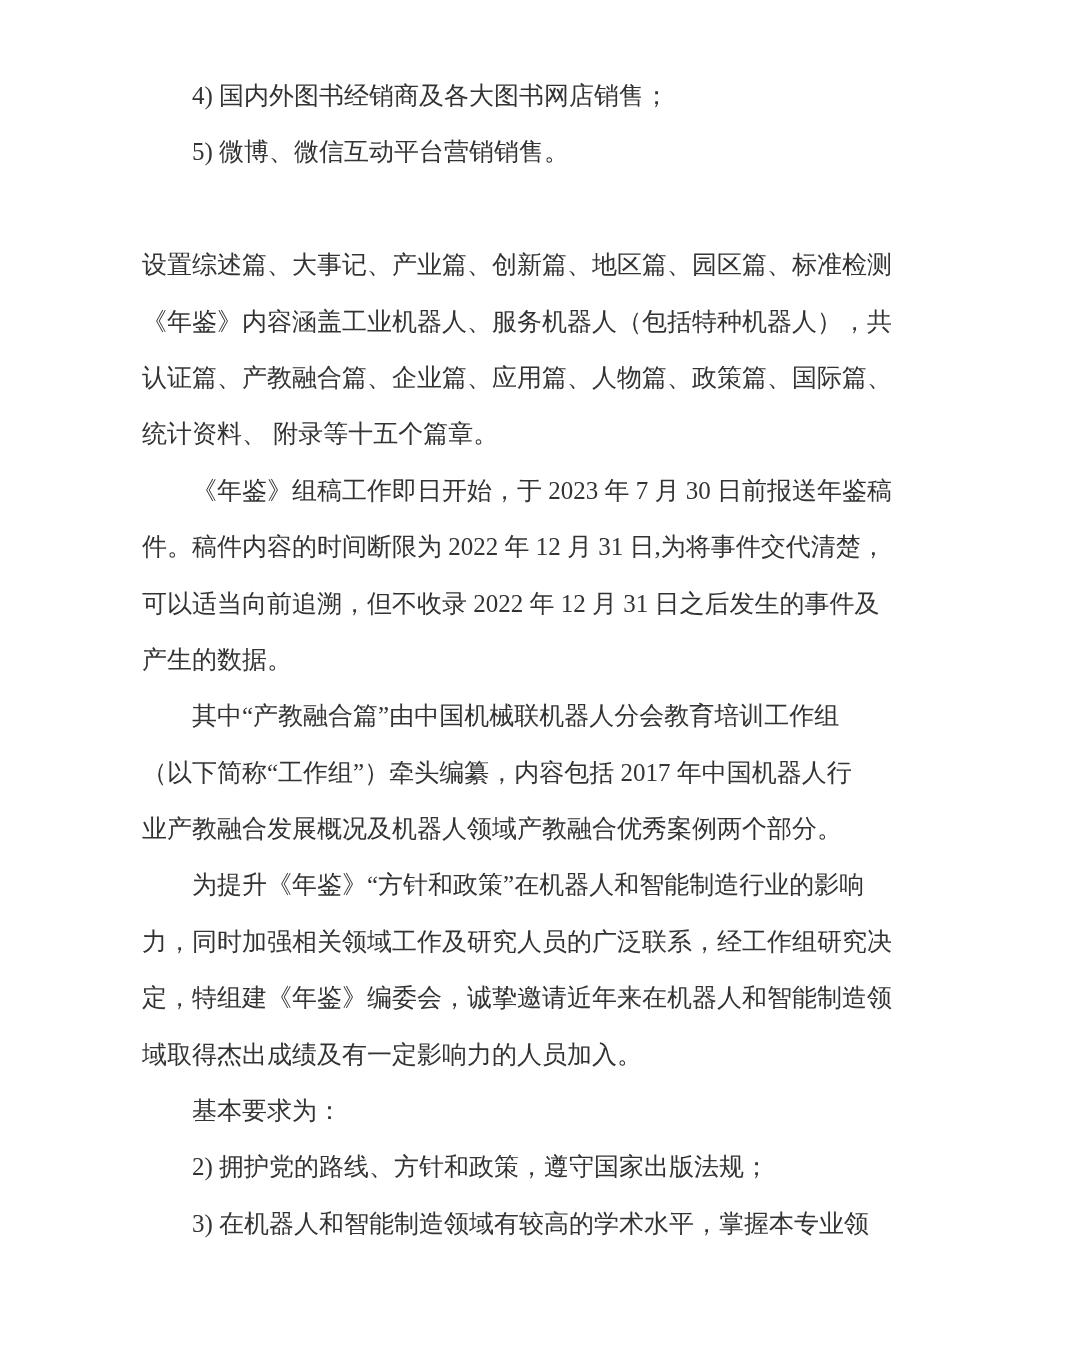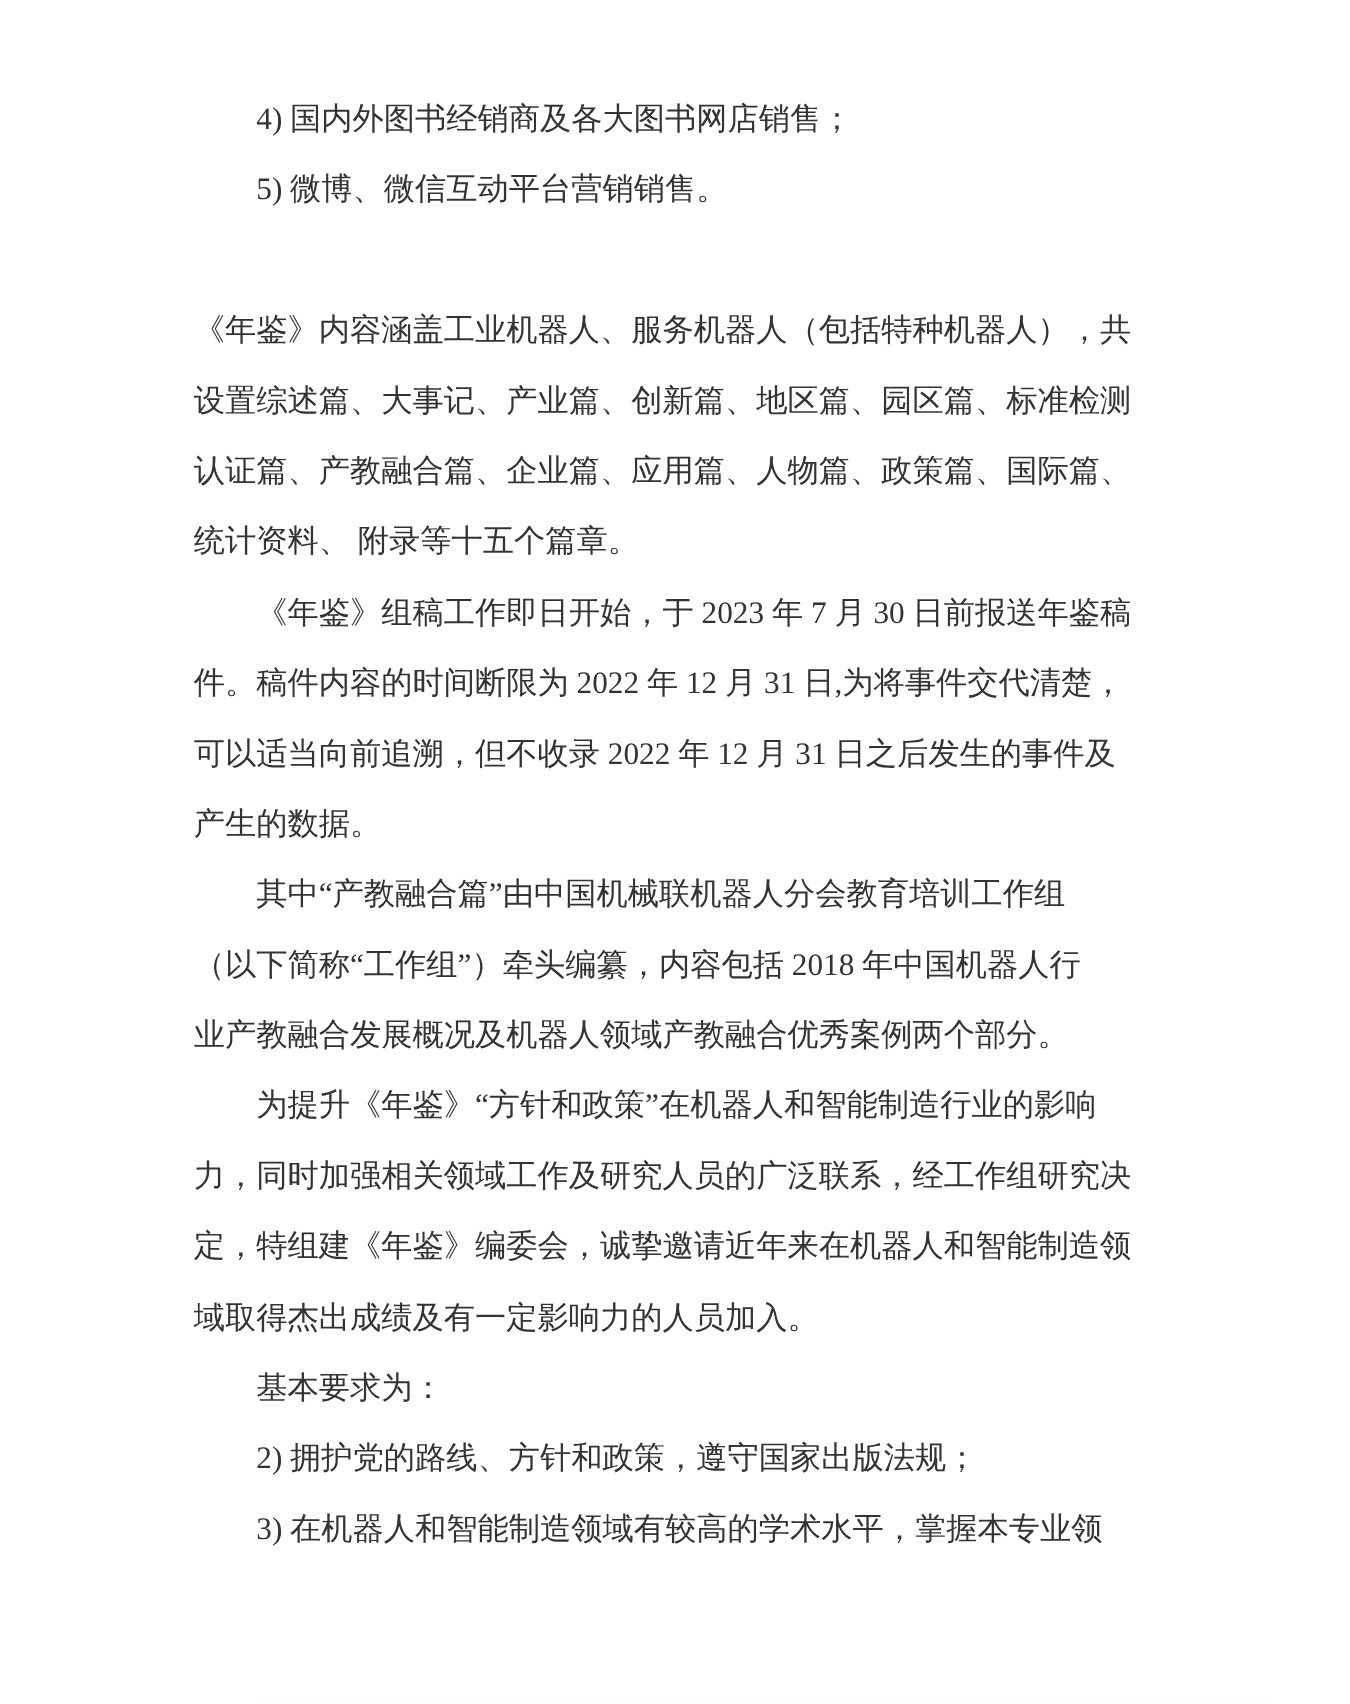--- a/index.html
+++ b/index.html
@@ -13,21 +13,21 @@
     height: 1363px;
     margin: 0 auto;
     background: #ffffff;
     overflow: hidden;
     font-family: "Liberation Serif", "DejaVu Serif", serif;
     color: #333333;
   }
   .content {
     position: absolute;
     top: 68px;
-    left: 155px;
+    left: 142px;
     width: 760px;
     font-size: 25px;
     line-height: 56.4px;
     letter-spacing: 0px;
   }
   .ln {
     height: 56.4px;
     white-space: nowrap;
   }
   .ln.indent {
@@ -38,30 +38,30 @@
   }
 </style>
 </head>
 <body>
 
 <div class="page">
   <div class="content">
     <div class="ln indent">4) 国内外图书经销商及各大图书网店销售；</div>
     <div class="ln indent">5) 微博、微信互动平台营销销售。</div>
     <div class="ln blank"></div>
+    <div class="ln">设置综述篇、大事记、产业篇、创新篇、地区篇、园区篇、标准检测</div>
     <div class="ln">《年鉴》内容涵盖工业机器人、服务机器人（包括特种机器人），共</div>
-    <div class="ln">设置综述篇、大事记、产业篇、创新篇、地区篇、园区篇、标准检测</div>
     <div class="ln">认证篇、产教融合篇、企业篇、应用篇、人物篇、政策篇、国际篇、</div>
     <div class="ln">统计资料、 附录等十五个篇章。</div>
     <div class="ln indent">《年鉴》组稿工作即日开始，于 2023 年 7 月 30 日前报送年鉴稿</div>
     <div class="ln">件。稿件内容的时间断限为 2022 年 12 月 31 日,为将事件交代清楚，</div>
     <div class="ln">可以适当向前追溯，但不收录 2022 年 12 月 31 日之后发生的事件及</div>
     <div class="ln">产生的数据。</div>
     <div class="ln indent">其中“产教融合篇”由中国机械联机器人分会教育培训工作组</div>
-    <div class="ln">（以下简称“工作组”）牵头编纂，内容包括 2018 年中国机器人行</div>
+    <div class="ln">（以下简称“工作组”）牵头编纂，内容包括 2017 年中国机器人行</div>
     <div class="ln">业产教融合发展概况及机器人领域产教融合优秀案例两个部分。</div>
     <div class="ln indent">为提升《年鉴》“方针和政策”在机器人和智能制造行业的影响</div>
     <div class="ln">力，同时加强相关领域工作及研究人员的广泛联系，经工作组研究决</div>
     <div class="ln">定，特组建《年鉴》编委会，诚挚邀请近年来在机器人和智能制造领</div>
     <div class="ln">域取得杰出成绩及有一定影响力的人员加入。</div>
     <div class="ln indent">基本要求为：</div>
     <div class="ln indent">2) 拥护党的路线、方针和政策，遵守国家出版法规；</div>
     <div class="ln indent">3) 在机器人和智能制造领域有较高的学术水平，掌握本专业领</div>
   </div>
 </div>

